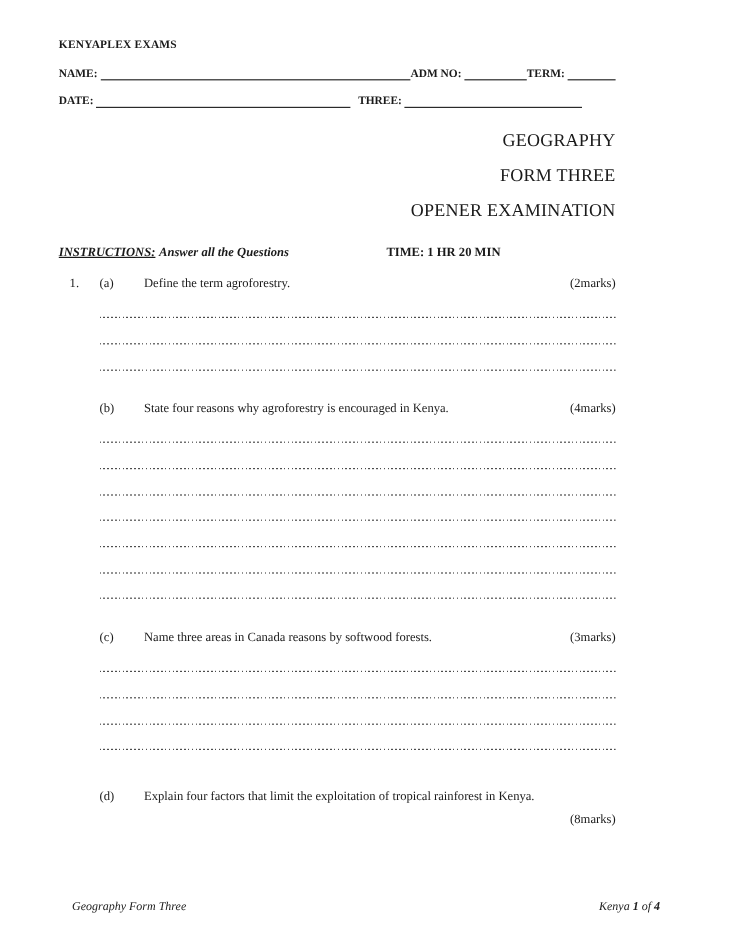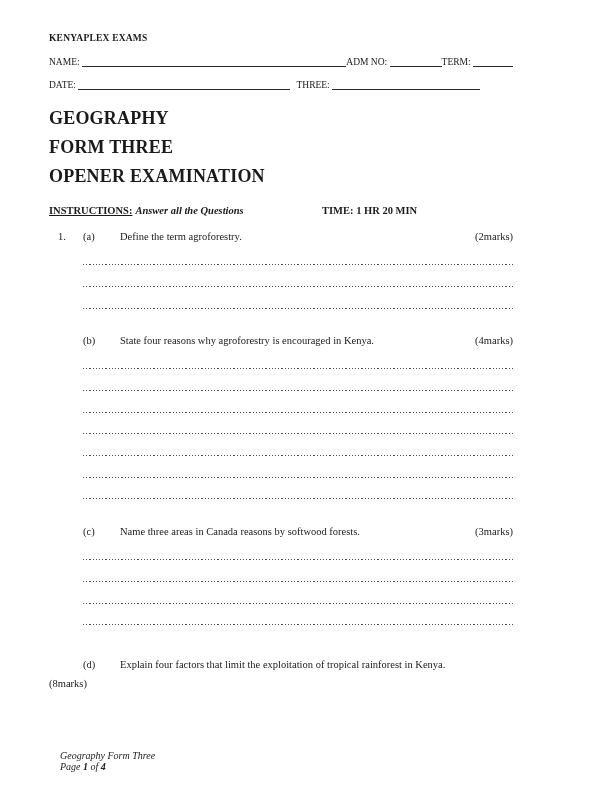--- a/index.html
+++ b/index.html
@@ -13,67 +13,67 @@
     position:absolute;inset:0;
     padding:33px 99px 0 49px;
     box-sizing:border-box;
   }
   
   .school{
     font-size:9.5px;font-weight:bold;letter-spacing:.2px;margin:0 0 10px 0;
   }
   .field-line{
     display:flex;align-items:flex-end;
-    font-size:9.5px;font-weight:normal;
+    font-size:9.5px;font-weight:bold;
     height:14px;margin-bottom:9px;text-align:center;
   }
   .blank{
     border-bottom:1.2px solid #2a2a2a;height:10px;display:inline-block;
   }
   .blank.grow{flex:1;}
   .blank.adm{width:52px;}
   .blank.cls{width:40px;}
   .blank.date{width:212px;}
   .blank.sign{width:148px;}
   .fl-label{white-space:pre;}
   .fl-label.gap{margin-left:4px;}
   
   .titles{margin-top:14px;}
   .title-line{
-    font-size:18px;font-weight:bold;line-height:29px;letter-spacing:.2px;
+    font-size:15px;font-weight:normal;line-height:29px;letter-spacing:.2px;text-align:right;
   }
   
   .instructions{
     display:flex;align-items:baseline;
     font-size:10.5px;font-weight:bold;
     margin-top:14px;height:16px;
   }
-  .instr-label{text-decoration:underline;}
+  .instr-label{text-decoration:underline;font-style:italic;}
   .instr-text{font-style:italic;margin-left:3px;}
   .instr-time{margin-left:0;position:absolute;left:322px;}
   
   .qarea{margin-top:8px;font-size:10.5px;}
   .q-row{display:flex;line-height:15px;}
   .q-num{width:34px;box-sizing:border-box;padding-left:9px;flex:none;}
   .q-letter{width:37px;flex:none;}
   .q-text{flex:1;}
   .q-marks{flex:none;margin-left:8px;}
-  .marks-line{text-align:left;line-height:23px;}
+  .marks-line{text-align:right;line-height:23px;}
   .ans-block{margin-left:34px;}
   .ans-line{
     height:21.7px;
     background:repeating-linear-gradient(90deg,#4d4d4d 0 1.3px,transparent 1.3px 3.2px) left bottom / 100% 1.4px no-repeat;
   }
   .gap-24{height:24px;}
   .gap-31{height:31px;}
   
   .footer{
     position:absolute;top:750px;left:60px;right:62px;
     display:flex;justify-content:space-between;
-    font-size:10px;font-style:italic;color:#222;flex-direction:column;
+    font-size:10px;font-style:italic;color:#222;
   }
   .footer b{font-weight:bold;}
 </style>
 </head>
 <body>
 
 <div class="page">
 
   <div class="school">KENYAPLEX EXAMS</div>
 
@@ -159,14 +159,14 @@
       <span class="q-letter">(d)</span>
       <span class="q-text">Explain four factors that limit the exploitation of tropical rainforest in Kenya.</span>
     </div>
     <div class="marks-line">(8marks)</div>
 
   </div>
 </div>
 
 <div class="footer">
   <span>Geography Form Three</span>
-  <span><span>Page </span><b>1</b><span> of </span><b>4</b></span>
+  <span><span>Kenya </span><b>1</b><span> of </span><b>4</b></span>
 </div>
 
 </body></html>

